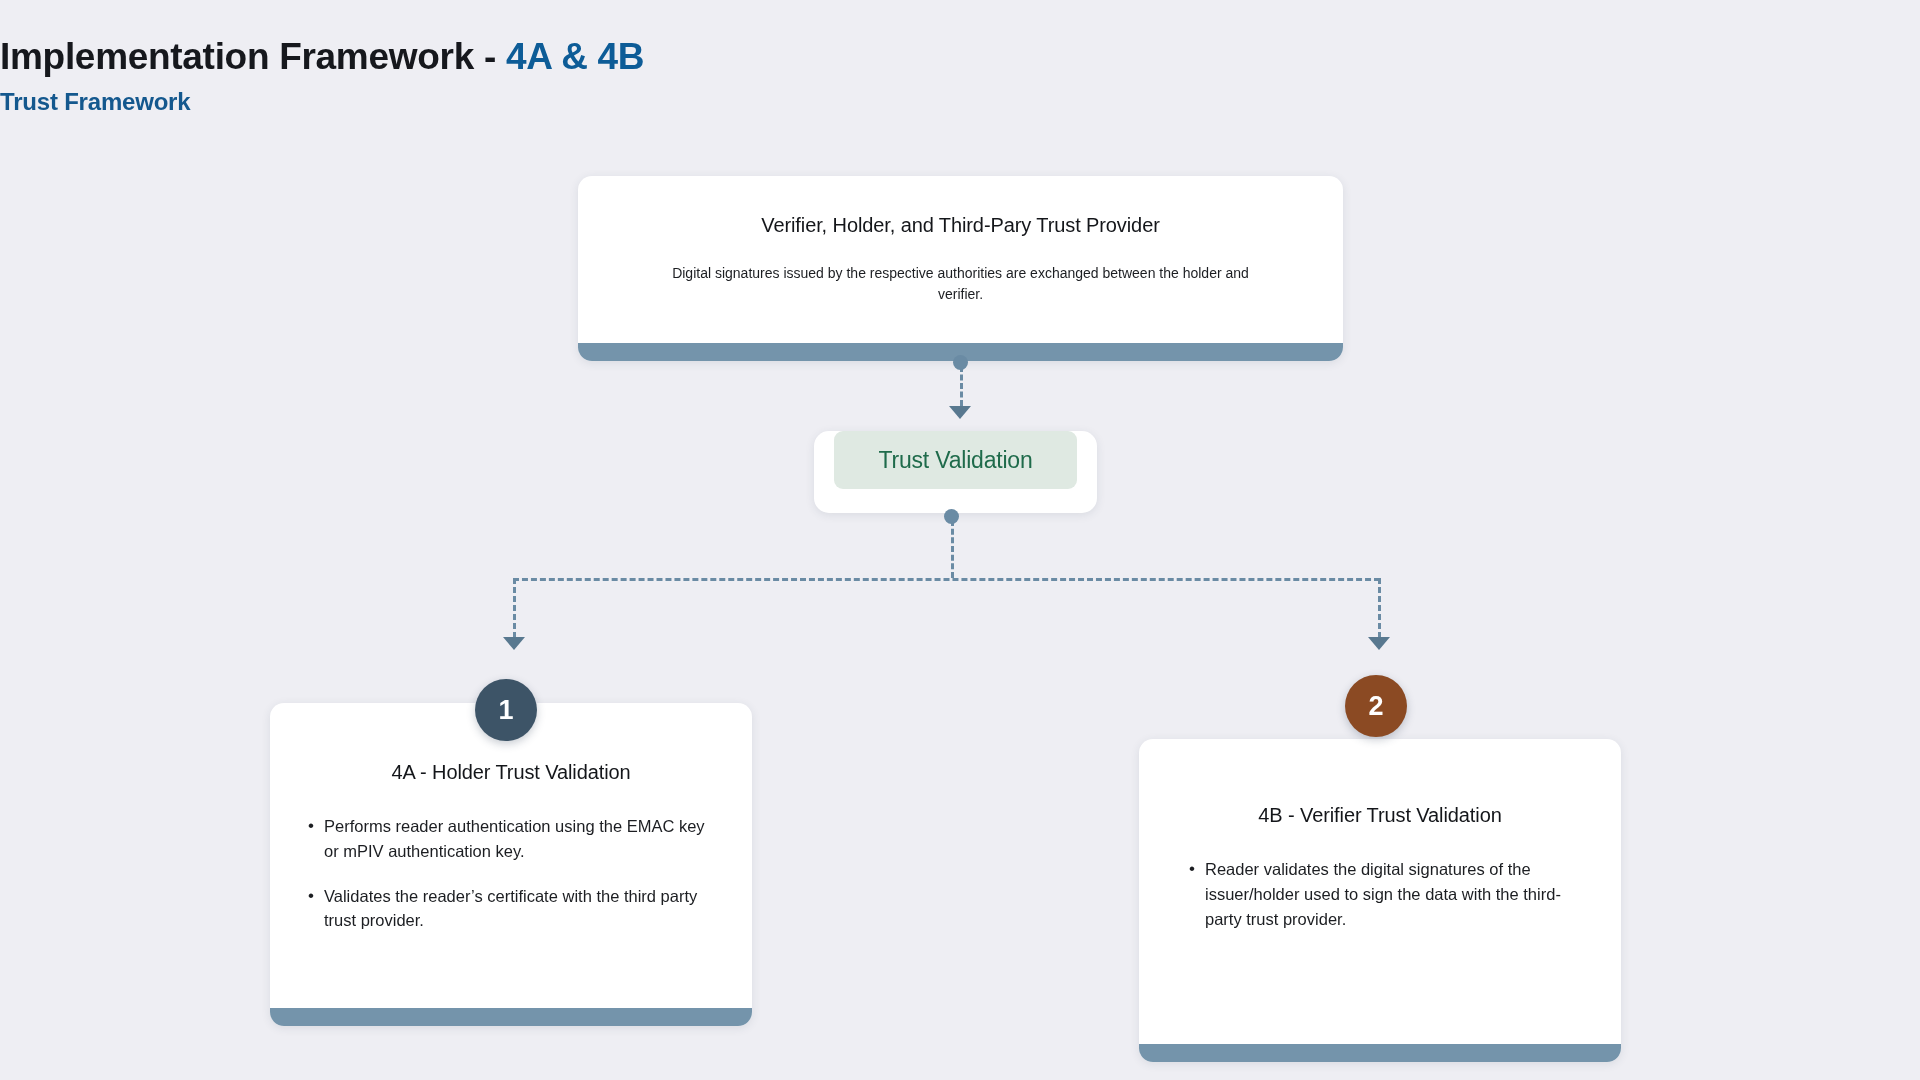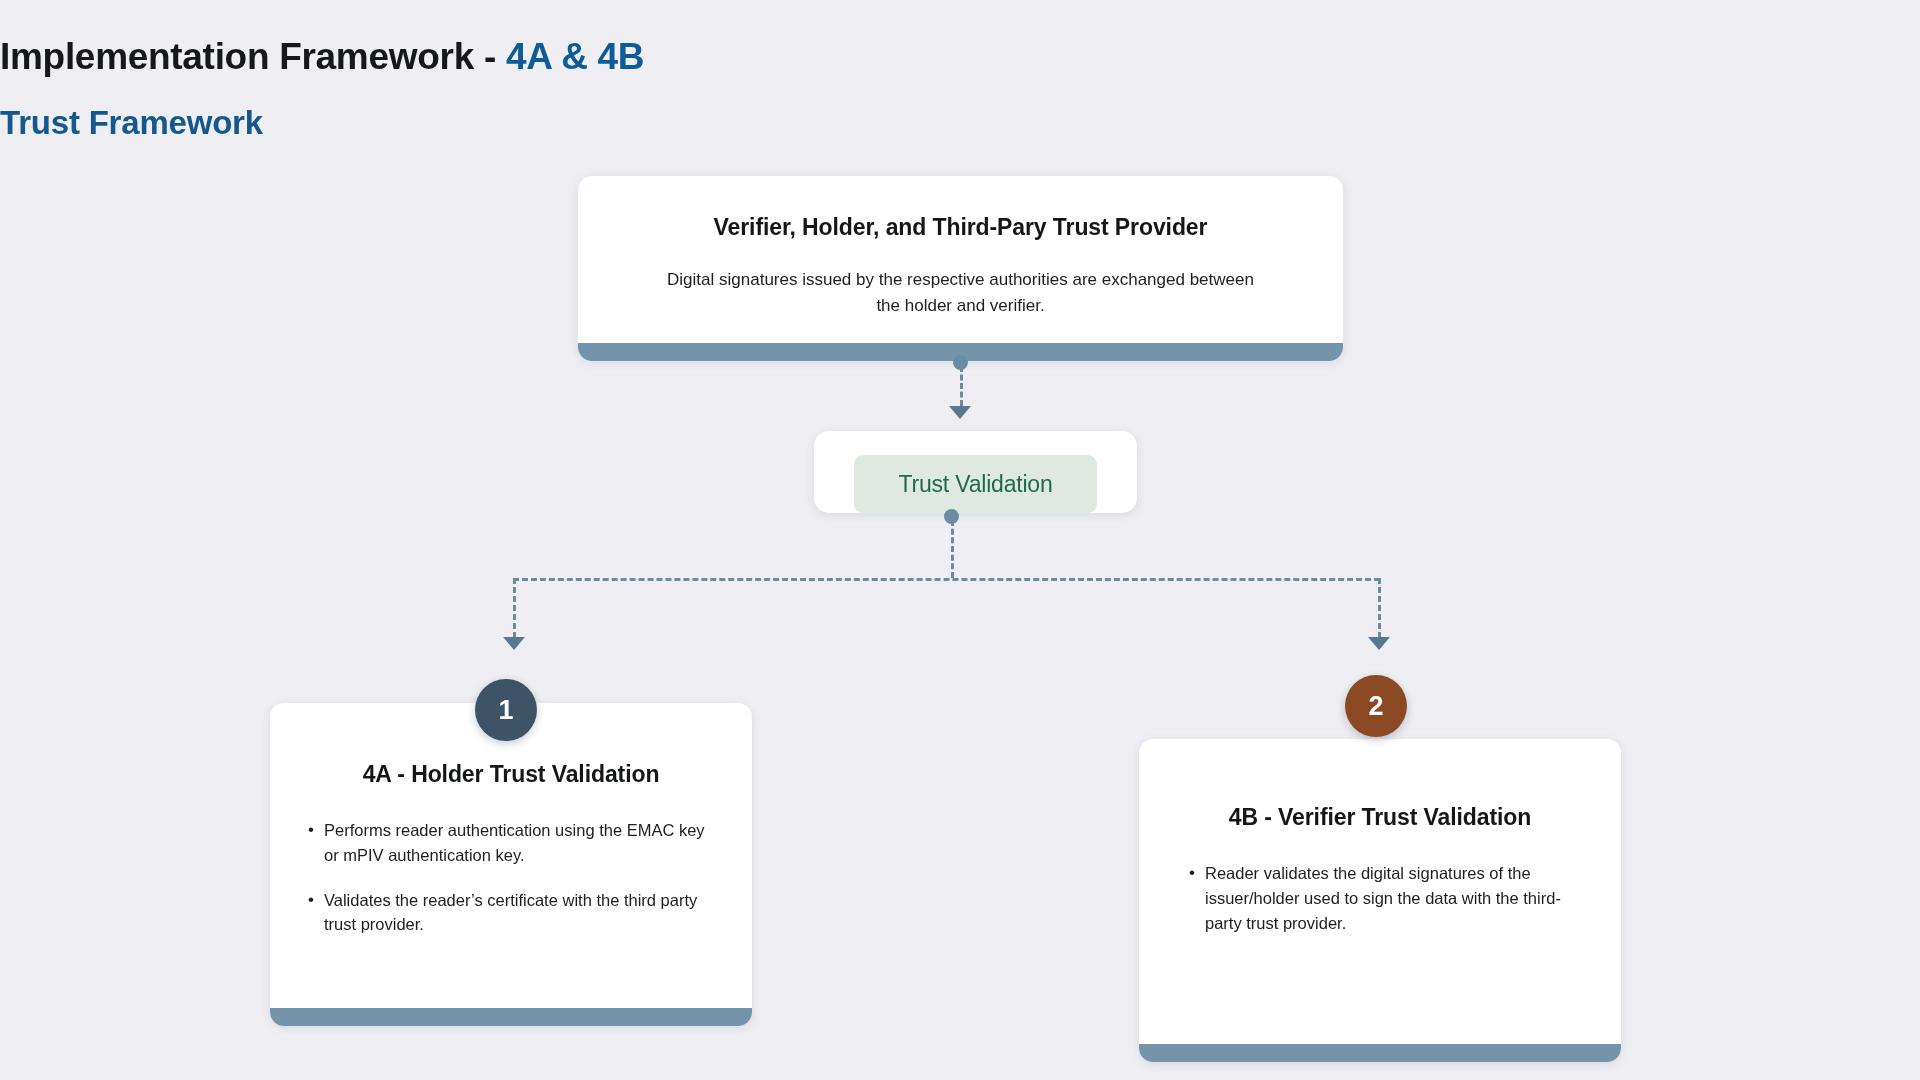--- a/index.html
+++ b/index.html
@@ -12,54 +12,54 @@
   .stage { position: relative; width: 1920px; height: 1080px; }
 
   
   .title-block { position: absolute; top: 34px; left: 0; width: 1920px; text-align: left; }
   .title-main {
     font-size: 37px; font-weight: bold; color: #16181d;
     letter-spacing: -0.3px; line-height: 1.25;
   }
   .title-accent { color: #0d5c97; }
   .title-sub {
-    margin-top: 24px; font-size: 33px; font-weight: bold;
+    margin-top: 8px; font-size: 24px; font-weight: bold;
     color: #14588e; letter-spacing: -0.2px;
   }
 
   
   .card {
     position: absolute;
     background: #ffffff;
     border-radius: 14px;
     box-shadow: 0 2px 10px rgba(40,55,80,0.10);
   }
   .card-footer {
     position: absolute; left: 0; bottom: 0; width: 100%; height: 18px;
     background: #7494ab; border-radius: 0 0 14px 14px;
   }
   .card-h {
-    font-size: 23px; font-weight: bold; color: #14161a;
+    font-size: 20px; font-weight: normal; color: #14161a;
     text-align: center; letter-spacing: -0.1px;
   }
   .card-p {
-    font-size: 17px; color: #1c1e22; text-align: center; line-height: 1.52;
+    font-size: 14px; color: #1c1e22; text-align: center; line-height: 1.52;
   }
 
   
   #top-card { left: 578px; top: 176px; width: 765px; height: 185px; }
   #top-card .card-h { margin-top: 38px; }
   #top-card .card-p { margin: 26px auto 0; width: 610px; }
 
   
   #pill-wrap {
-    position: absolute; left: 814px; top: 431px; width: 323px; height: 82px;
+    position: absolute; left: 814px; top: 431px; width: 283px; height: 82px;
     background: #ffffff; border-radius: 15px;
     box-shadow: 0 2px 10px rgba(40,55,80,0.10);
-    display: flex; align-items: flex-end; justify-content: center;
+    display: flex; align-items: flex-start; justify-content: center;
   }
   #pill-inner {
     width: 243px; height: 58px; background: #dfe9e2; border-radius: 9px;
     display: flex; align-items: center; justify-content: center;
   }
   #pill-inner span { font-size: 23px; color: #1f6b4b; letter-spacing: -0.2px; }
 
   
   #card-left  { left: 270px;  top: 703px; width: 482px; height: 323px; }
   #card-right { left: 1139px; top: 739px; width: 482px; height: 323px; }

